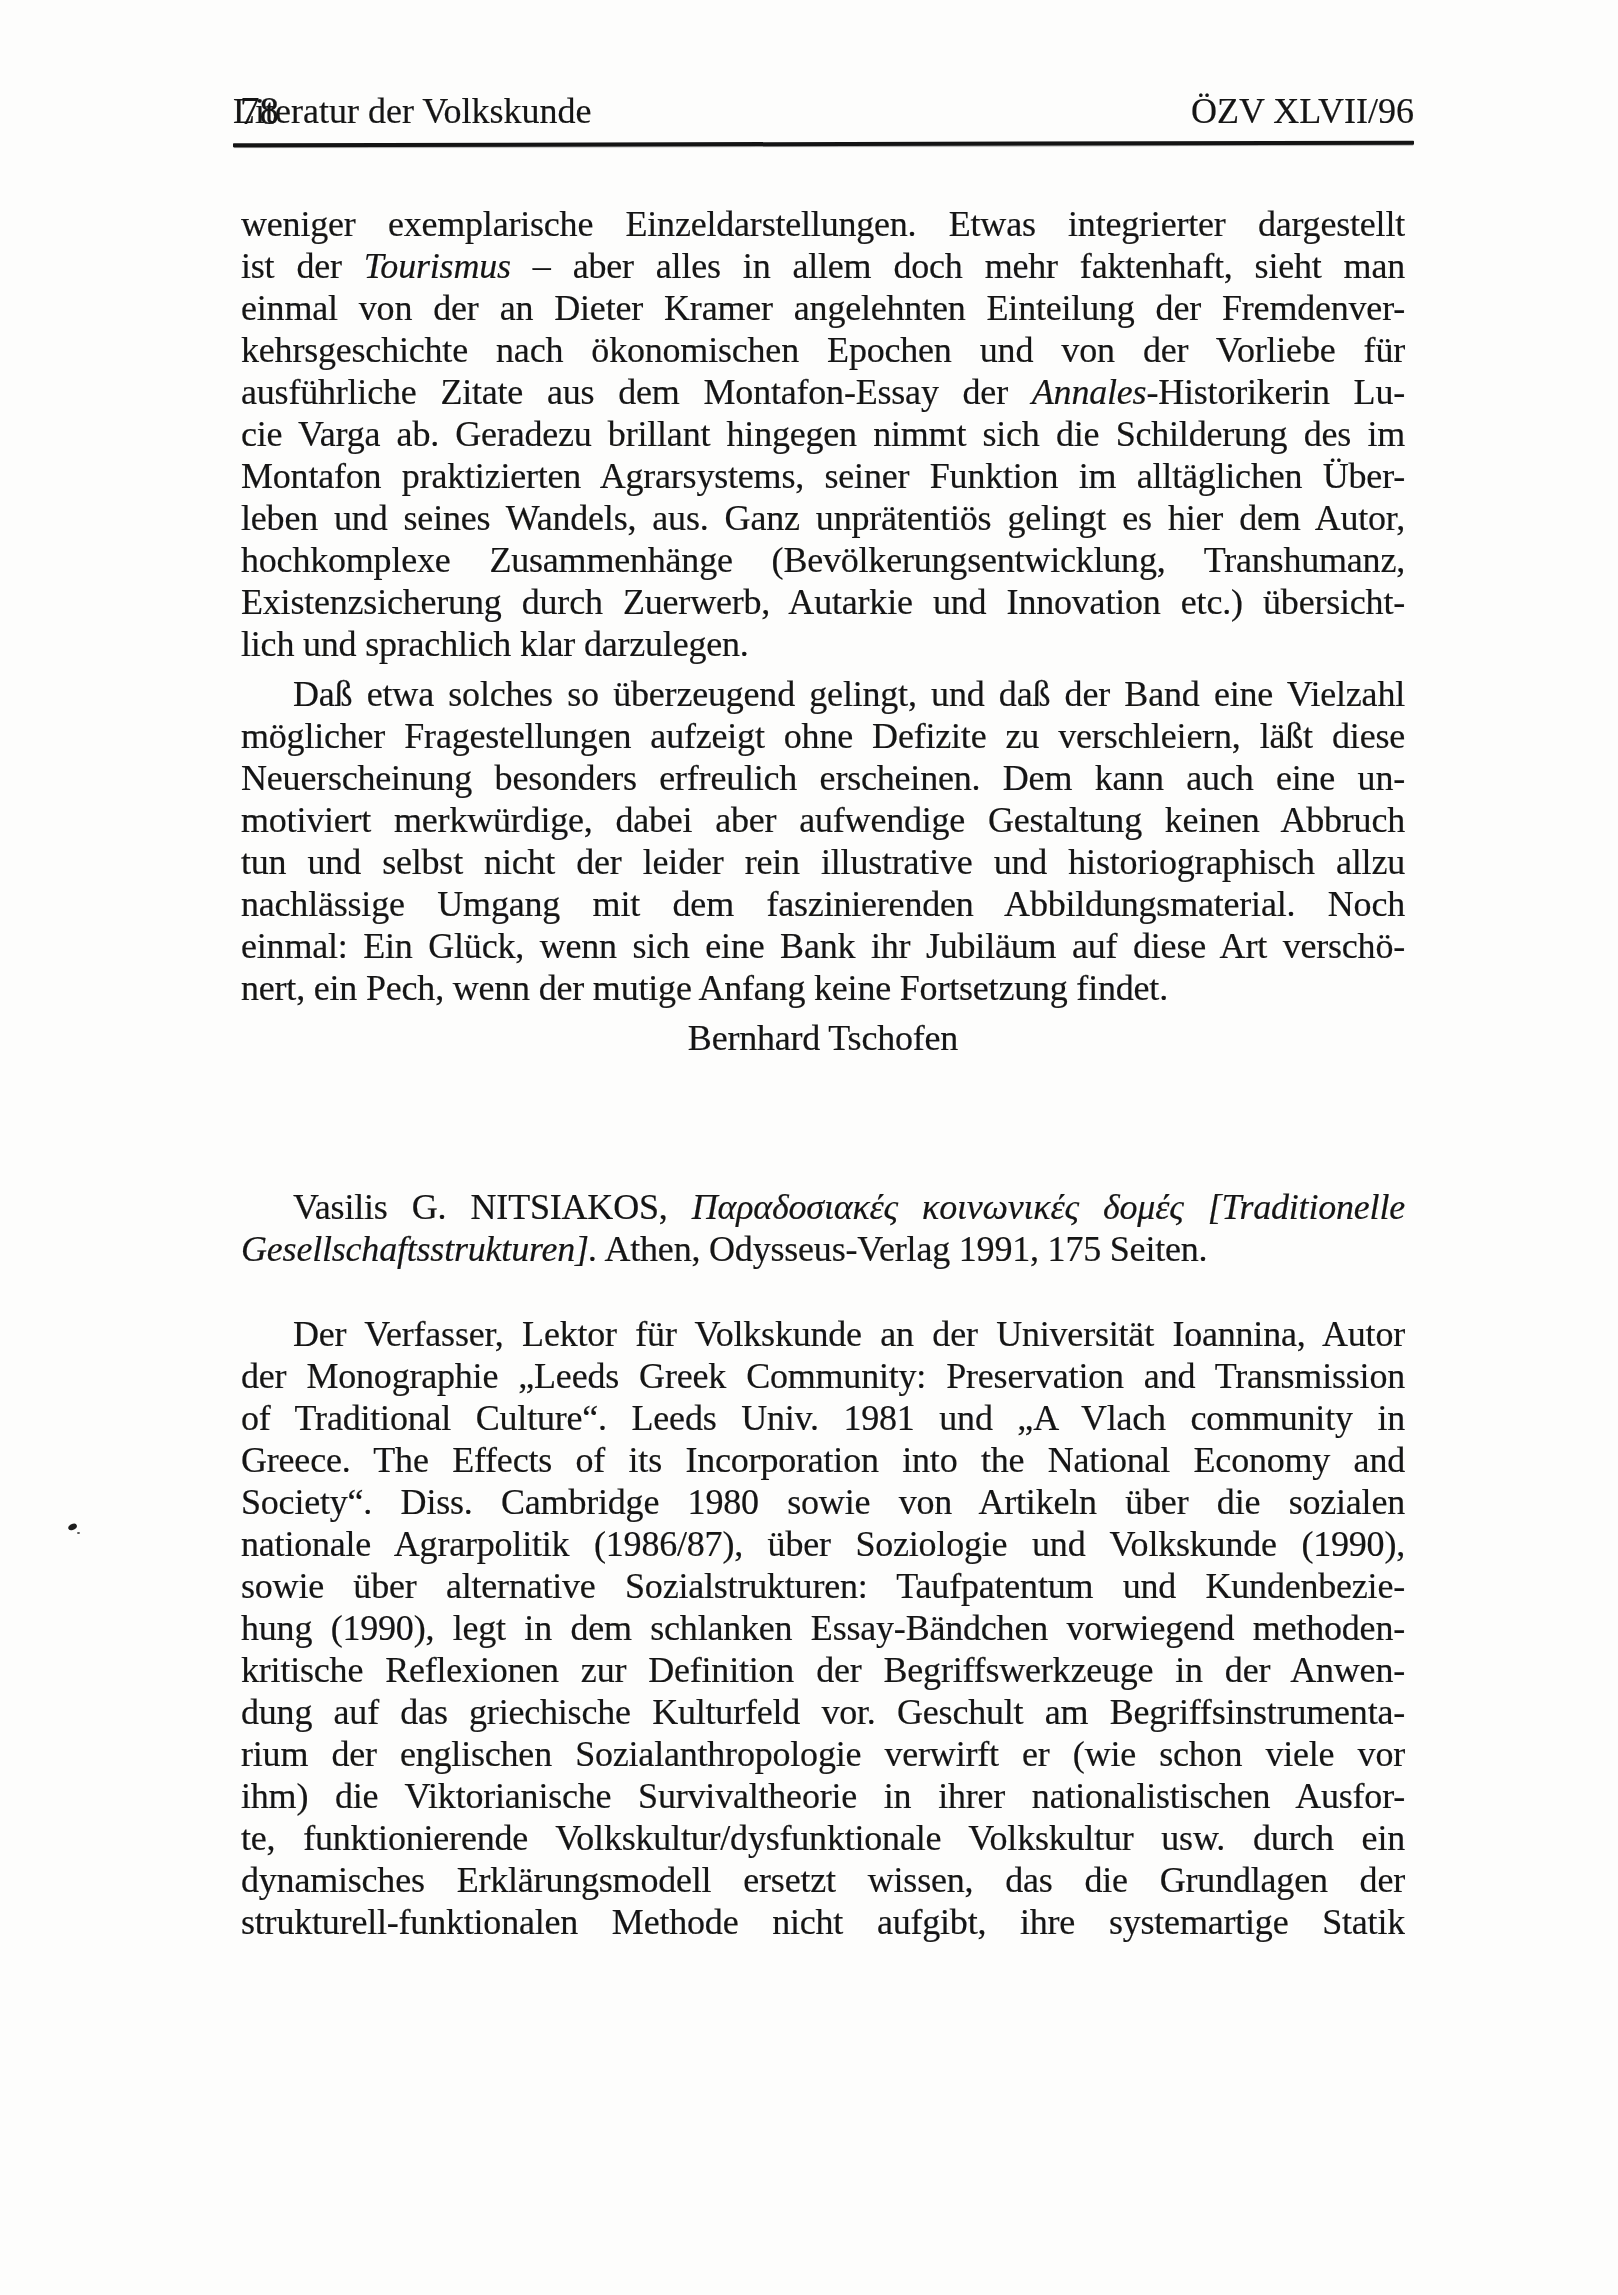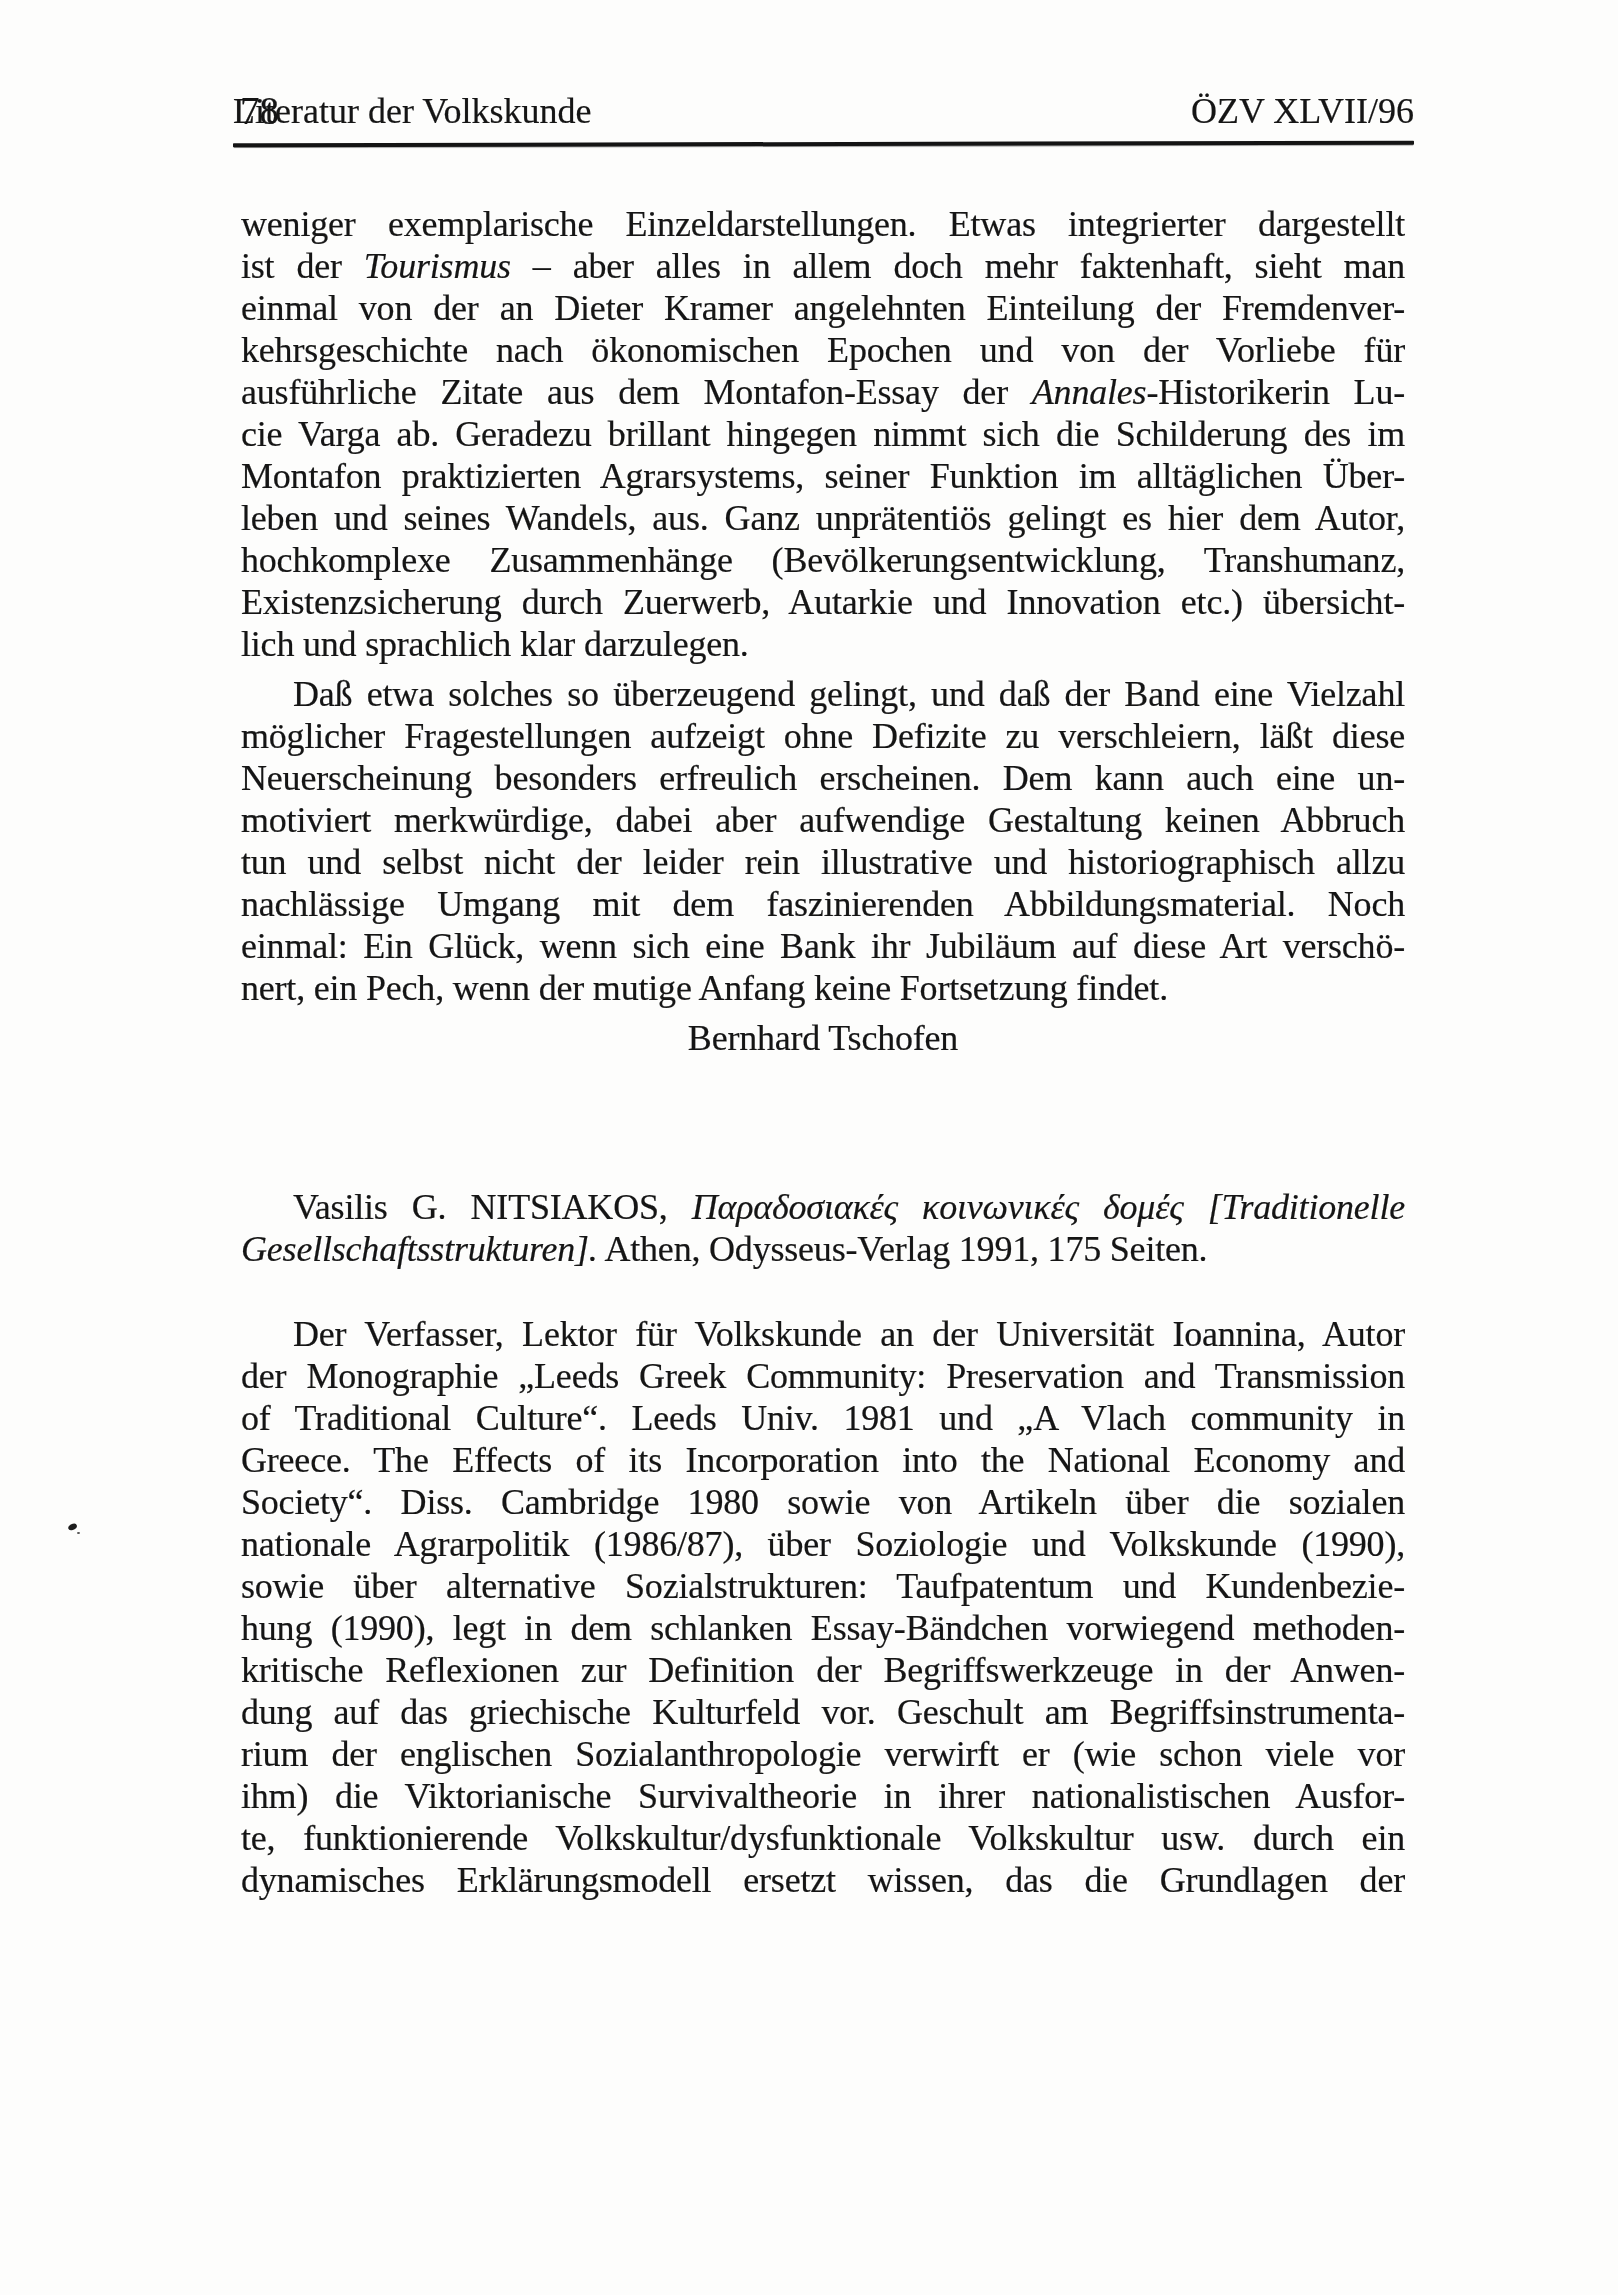--- a/index.html
+++ b/index.html
@@ -99,20 +99,21 @@
         <div class="line"><span>Society“. Diss. Cambridge 1980 sowie von Artikeln über die sozialen</span></div>
         <div class="line"><span>nationale Agrarpolitik (1986/87), über Soziologie und Volkskunde (1990),</span></div>
         <div class="line"><span>sowie über alternative Sozialstrukturen: Taufpatentum und Kundenbezie-</span></div>
         <div class="line"><span>hung (1990), legt in dem schlanken Essay-Bändchen vorwiegend methoden-</span></div>
         <div class="line"><span>kritische Reflexionen zur Definition der Begriffswerkzeuge in der Anwen-</span></div>
         <div class="line"><span>dung auf das griechische Kulturfeld vor. Geschult am Begriffsinstrumenta-</span></div>
         <div class="line"><span>rium der englischen Sozialanthropologie verwirft er (wie schon viele vor</span></div>
         <div class="line"><span>ihm) die Viktorianische Survivaltheorie in ihrer nationalistischen Ausfor-</span></div>
         <div class="line"><span>te, funktionierende Volkskultur/dysfunktionale Volkskultur usw. durch ein</span></div>
         <div class="line"><span>dynamisches Erklärungsmodell ersetzt wissen, das die Grundlagen der</span></div>
+        <div class="line"><span>strukturell-funktionalen Methode nicht aufgibt, ihre systemartige Statik</span></div>
       </div>
   </div>
 
   <div class="speck s1"></div>
   <div class="speck s2"></div>
 
 </div>
 
 
 </body></html>

